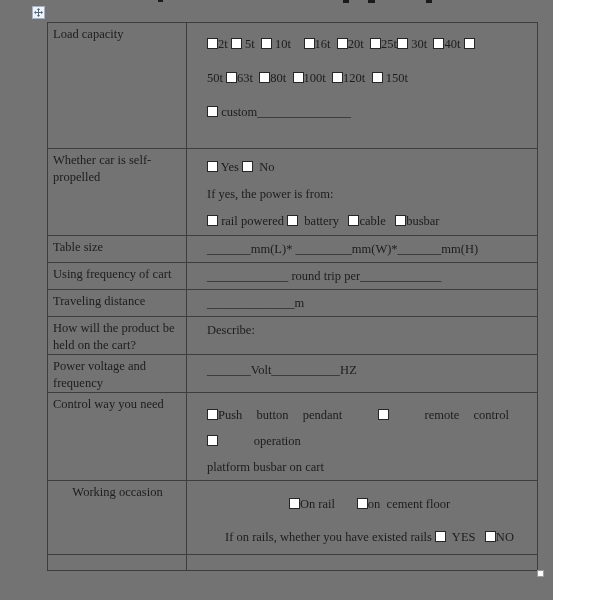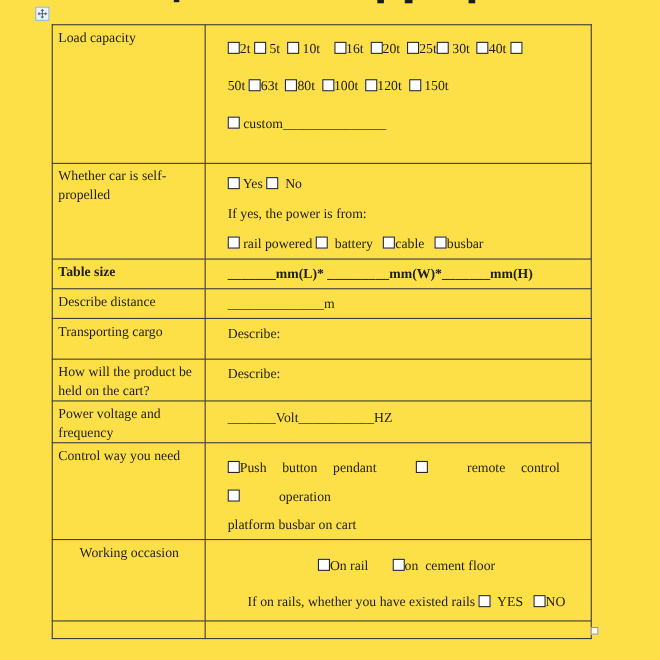--- a/index.html
+++ b/index.html
@@ -1,21 +1,21 @@
 <!DOCTYPE html>
 <html><head>
 <meta charset="utf-8">
 <style>
   html,body{margin:0;padding:0;}
   body{
     width:600px;height:600px;background:#ffffff;
     font-family:"Liberation Serif","DejaVu Serif",serif;
     color:#1d1d1d;overflow:hidden;
   }
-  .doc{position:relative;width:600px;height:600px;background:#fde047;}
+  .doc{position:relative;width:553px;height:600px;background:#737373;}
 
   
   .frag{position:absolute;top:0;background:#1a1a1a;}
   .frag.f1{left:158px;width:5px;height:2px;}
   .frag.f2{left:343px;width:6px;height:3px;}
   .frag.f3{left:368px;width:7px;height:3px;}
   .frag.f4{left:426px;width:6px;height:3px;}
 
   
   .move-handle{
@@ -40,21 +40,21 @@
     border:1px solid #3d3d3d;vertical-align:top;overflow:hidden;
     font-size:12.5px;box-sizing:border-box;
   }
   td.lbl{padding:3px 4px 0 5px;line-height:17px;}
   td.cnt{padding:4px 5px 0 20px;line-height:18px;}
   .line{white-space:pre-wrap;}
 
   
   .r1  td{height:126px;} .r1  td.cnt{padding-top:4px;line-height:34px;}
   .r2  td{height:87px;}  .r2  td.cnt{padding-top:5px;line-height:27px;}
-  .r3  td{height:27px;font-weight:bold;}
+  .r3  td{height:27px;}
   .r4  td{height:27px;}
   .r5  td{height:27px;}
   .r6  td{height:37px;}
   .r7  td{height:35px;}
   .r8  td{height:31px;}  .r8  td.cnt{padding-top:6px;margin-left:36px;}
   .r9  td{height:58px;}  .r9  td.cnt{padding-top:9px;line-height:26px;font-family:Liberation Serif, serif;}
   .r9  td.cnt .line:first-child{word-spacing:4px;}
   .r10 td{height:70px;text-align:center;}  .r10 td.cnt{padding-top:7px;line-height:33px;}
   .r11 td{height:16px;}
 
@@ -107,34 +107,34 @@
       </td>
     </tr>
 
     <tr class="r3">
       <td class="lbl"><span>Table size</span></td>
       <td class="cnt">
         <div class="line">_______mm(L)* _________mm(W)*_______mm(H)</div>
       </td>
     </tr>
 
+    <tr class="r4">
+      <td class="lbl"><span>Using frequency of cart</span></td>
+      <td class="cnt">
+        <div class="line">_____________ round trip per_____________</div>
+      </td>
+    </tr>
 
     <tr class="r5">
-      <td class="lbl"><span>Describe distance</span></td>
+      <td class="lbl"><span>Traveling distance</span></td>
       <td class="cnt">
         <div class="line">______________m</div>
       </td>
     </tr>
 
-    <tr class="r6">
-      <td class="lbl"><span>Transporting cargo</span></td>
-      <td class="cnt">
-        <div class="line">Describe:</div>
-      </td>
-    </tr>
 
     <tr class="r7">
       <td class="lbl"><span>How will the product be held on the cart?</span></td>
       <td class="cnt">
         <div class="line">Describe:</div>
       </td>
     </tr>
 
     <tr class="r8">
       <td class="lbl"><span>Power voltage and frequency</span></td>

